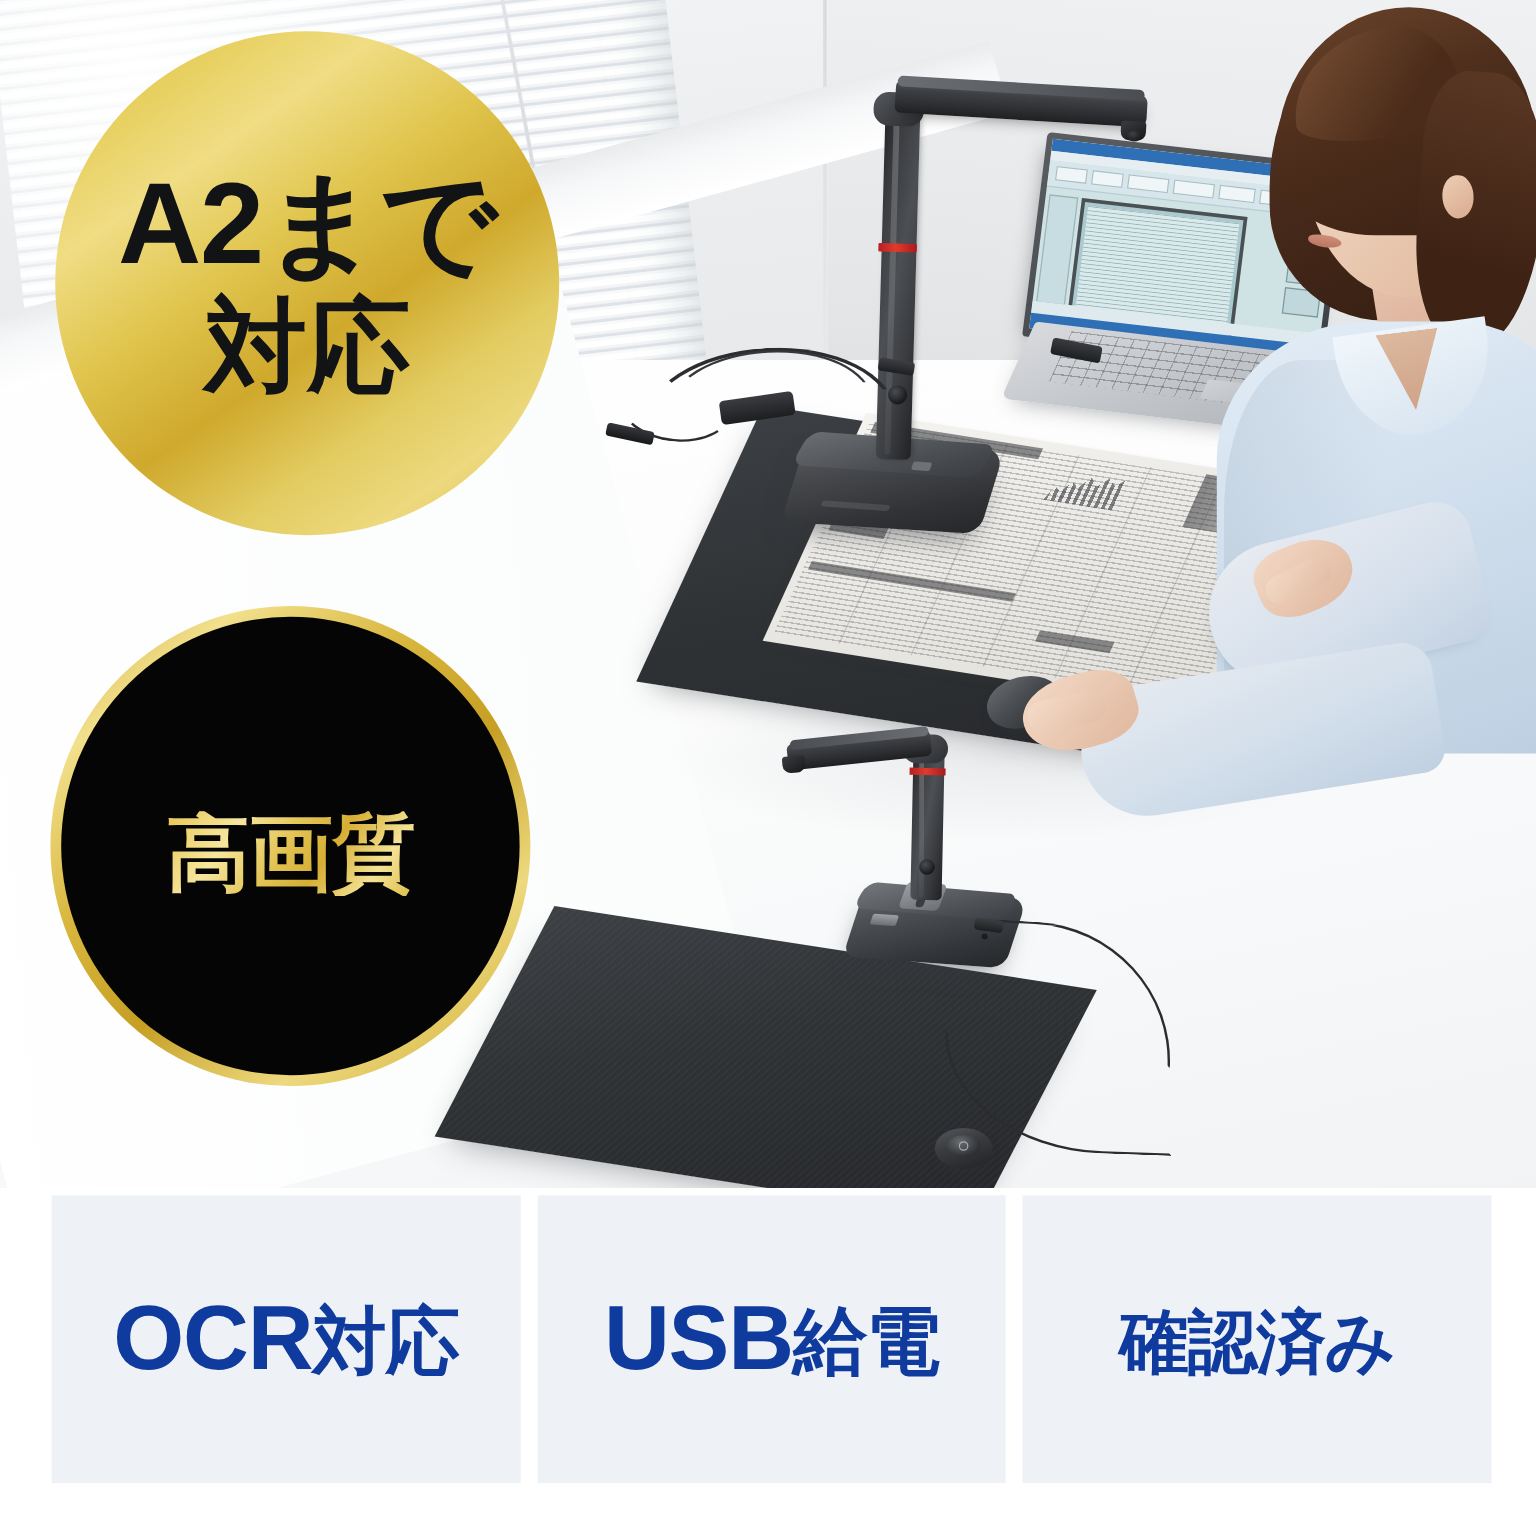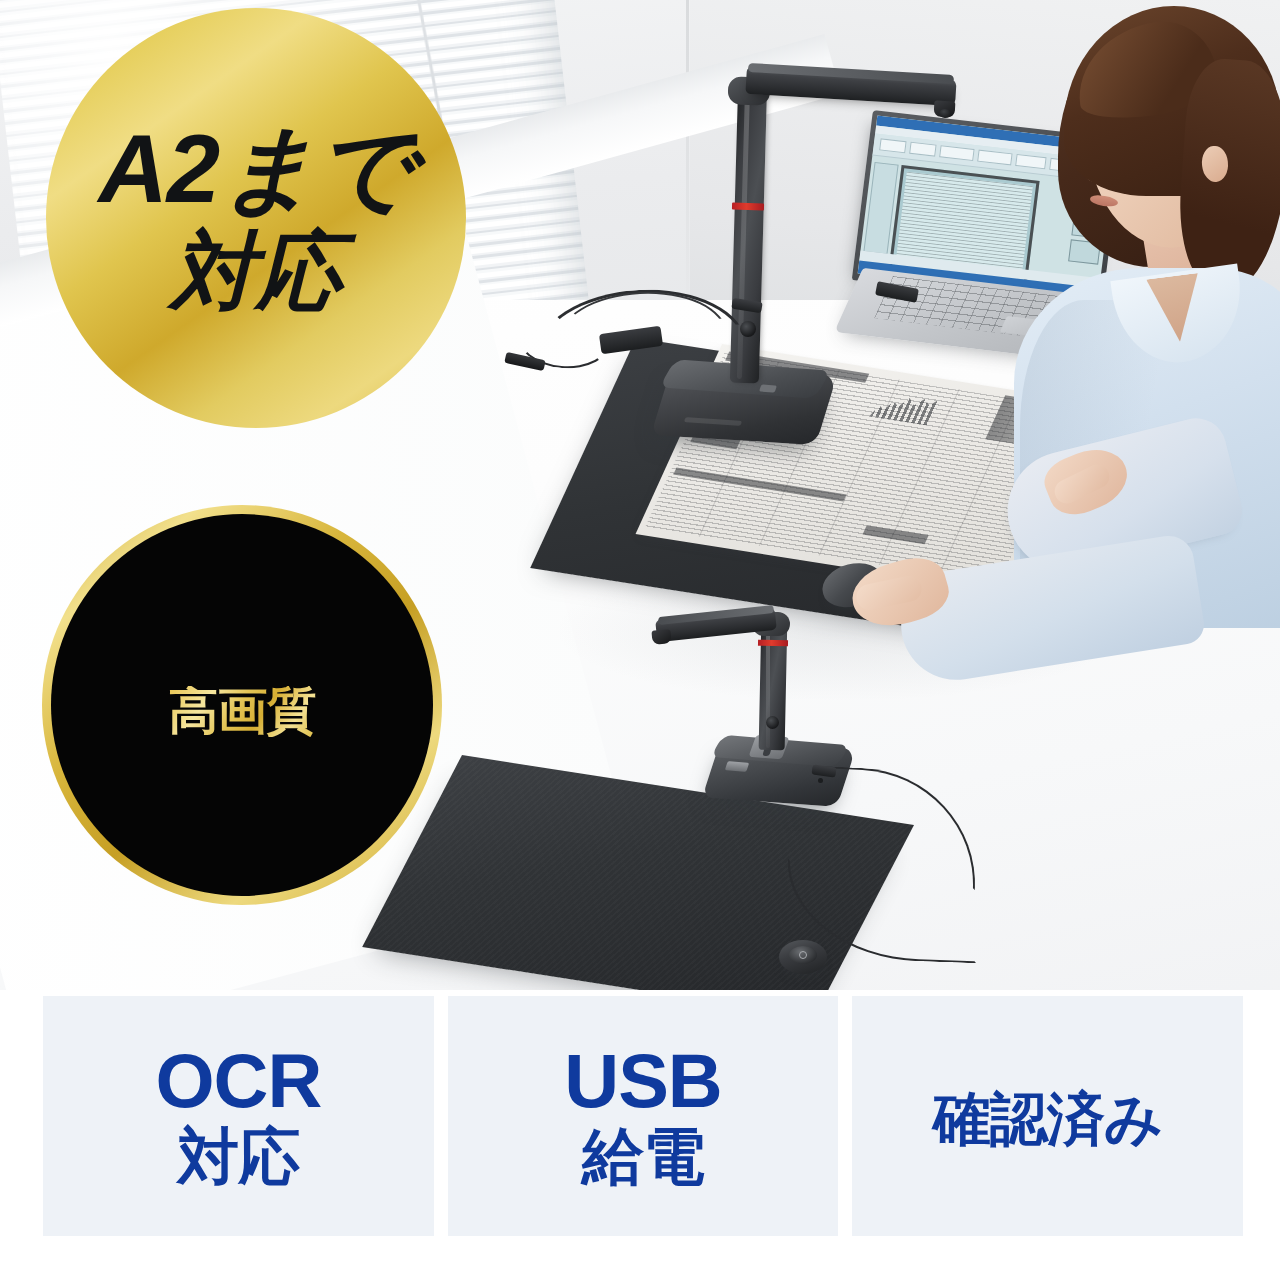--- a/index.html
+++ b/index.html
@@ -292,49 +292,49 @@
   .sb-puck{ position:absolute; left:779px; top:940px; width:48px; height:34px;
         background:linear-gradient(160deg,#55585c 0%,#3a3c40 40%,#202224 100%);
         border-radius:50%; box-shadow:0 7px 12px -7px rgba(50,54,58,.5); }
   .sb-puck-in{ position:absolute; left:789px; top:946px; width:28px; height:18px;
         background:radial-gradient(ellipse at 40% 32%,#6a6d71,#2a2c2f 75%); border-radius:50%; }
   .sb-puck-icon{ position:absolute; left:799px; top:951px; width:8px; height:8px;
         border:1.4px solid #a9acb0; border-radius:50%; }
 
   
   .badge-gold{
-    position:absolute; left:46px; top:8px; width:420px; height:420px; border-radius:50%;
+    position:absolute; left:46px; top:26px; width:420px; height:420px; border-radius:50%;
     background:linear-gradient(145deg,#c9a52e 0%,#e6cf5d 14%,#f0dd84 27%,#e0c54e 42%,#cfa92c 58%,#e2cb60 72%,#edd97e 84%,#d7b63c 100%);
-    display:flex; flex-direction:column; align-items:center; justify-content:center;font-style:italic;
+    display:flex; flex-direction:column; align-items:center; justify-content:center;
   }
   .badge-gold .bg-l1{ font-size:96px; font-weight:bold; color:#111315; line-height:1.06; letter-spacing:-1px; }
   .badge-gold .bg-l2{ font-size:86px; font-weight:bold; color:#111315; line-height:1.1; margin-top:4px; }
 
   .badge-black{
     position:absolute; left:42px; top:505px; width:400px; height:400px; border-radius:50%;
     background:linear-gradient(140deg,#c9a52e 0%,#f2e08c 18%,#d8b63c 38%,#c69f24 56%,#edd97e 76%,#cfa92c 100%);
     padding:9px; box-sizing:border-box;
   }
   .badge-black-inner{
     width:100%; height:100%; border-radius:50%; background:#050505;
     display:flex; flex-direction:column; align-items:center; justify-content:center;
   }
   .gold-text{
     background:linear-gradient(125deg,#e8c552 0%,#f6e69e 26%,#e3c455 46%,#d6ae33 62%,#f4e294 82%,#dcbb44 100%);
     -webkit-background-clip:text; background-clip:text; color:transparent;
     -webkit-text-fill-color:transparent; font-weight:bold;
   }
-  .bb-l1{ font-size:50px; line-height:1.02; letter-spacing:-1px;margin-top:13px; }
+  .bb-l1{ font-size:70px; line-height:1.02; letter-spacing:-1px;margin-top:13px; }
   .bb-l2{ font-size:96px; line-height:1.0; letter-spacing:-3px; margin-top:2px; }
   .bb-l3{ font-size:70px; line-height:1.02; letter-spacing:-1px; margin-top:2px; }
 
   
   .features{ position:absolute; left:43px; top:996px; width:1200px; height:240px;
              display:flex; gap:14px; }
-  .feature{ flex:1; background:#eef2f7; display:flex; flex-direction:column;
+  .feature{ flex:1; background:#eef2f7; display:flex; flex-direction:row;
             align-items:center; justify-content:center; }
   .f-main{ font-size:76px; font-weight:bold; color:#0f3a9e; line-height:1.0; letter-spacing:-1px; }
   .f-sub{ font-size:62px; font-weight:bold; color:#0f3a9e; line-height:1.04; margin-top:6px; letter-spacing:-1px; }
   .feature.wide .f-main{ font-size:70px; }
   .feature.wide .f-sub{ font-size:58px; }
 </style>
 </head>
 <body>
 
 <div id="canvas">

